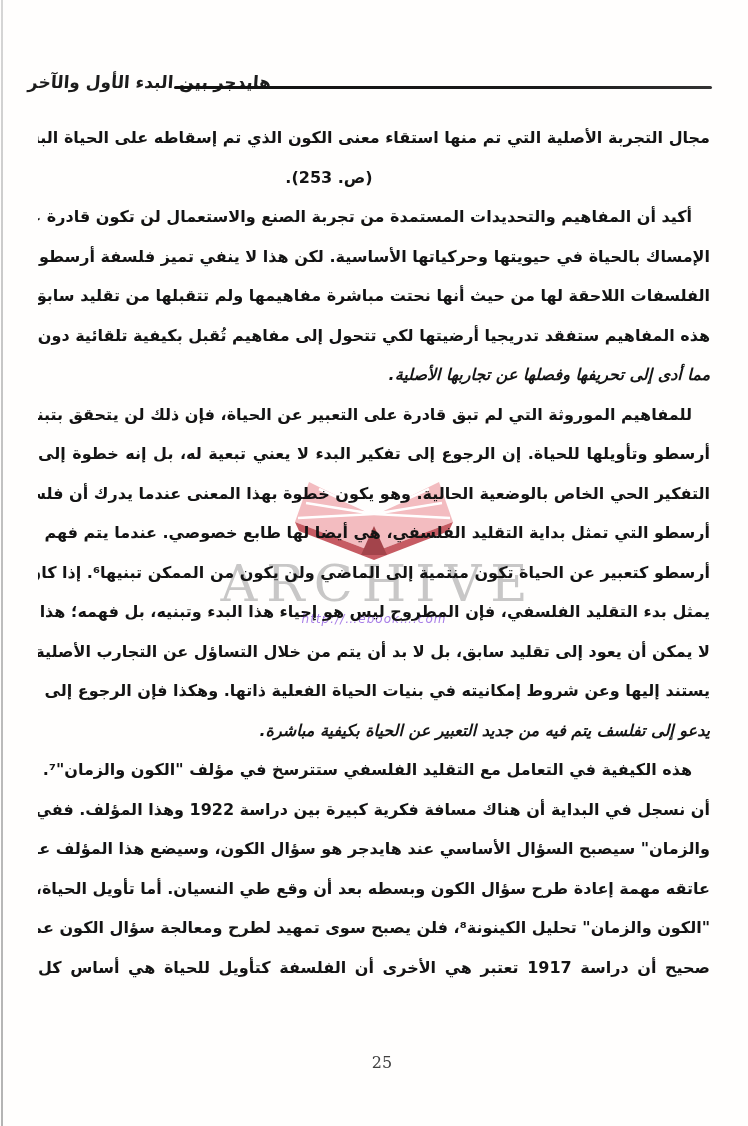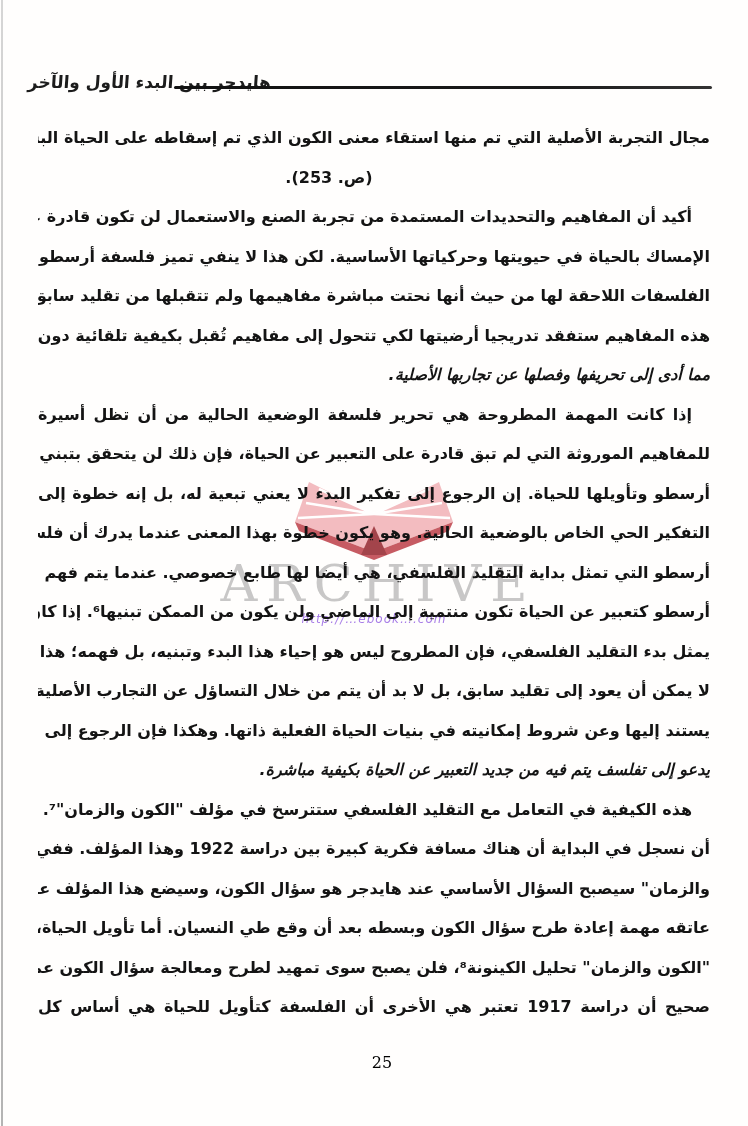--- a/index.html
+++ b/index.html
@@ -54,21 +54,21 @@
   .line {
     height:39.5px; line-height:39.5px; white-space:nowrap; overflow:hidden;
     text-align:justify; text-align-last:justify;
   }
   .line.s-e { text-align-last:right;font-style:italic; }
   .line.s-c { text-align-last:center; transform:translateX(-45px); }
   .para.indent .line:first-child { text-indent:18px; }
 
   
   .footer { position:absolute; top:1053px; left:0; right:0; text-align:center; z-index:2; }
-  .page-number { font-family:"DejaVu Serif", serif; font-size:16px; color:#000000;margin-left:16px; }
+  .page-number { font-family:"DejaVu Serif", serif; font-size:16px; color:#404040;margin-left:16px; }
 </style>
 </head>
 <body>
 
 <div class="page">
 
   <div class="scan-edge"></div>
 
   <div class="header">
     <span class="running-head" dir="rtl">هايدجر بين البدء الأول والآخر</span>
@@ -96,21 +96,20 @@
         <div class="line s-c">(ص. 253).</div>
       </div>
       <div class="para indent">
         <div class="line s-j">أكيد أن المفاهيم والتحديدات المستمدة من تجربة الصنع والاستعمال لن تكون قادرة على</div>
         <div class="line s-j">الإمساك بالحياة في حيويتها وحركياتها الأساسية. لكن هذا لا ينفي تميز فلسفة أرسطو عن</div>
         <div class="line s-j">الفلسفات اللاحقة لها من حيث أنها نحتت مباشرة مفاهيمها ولم تتقبلها من تقليد سابق. لكن</div>
         <div class="line s-j">هذه المفاهيم ستفقد تدريجيا أرضيتها لكي تتحول إلى مفاهيم تُقبل بكيفية تلقائية دون مساءلة</div>
         <div class="line s-e">مما أدى إلى تحريفها وفصلها عن تجاربها الأصلية.</div>
       </div>
       <div class="para indent">
-        <div class="line s-j">إذا كانت المهمة المطروحة هي تحرير فلسفة الوضعية الحالية من أن تظل أسيرة</div>
         <div class="line s-j">للمفاهيم الموروثة التي لم تبق قادرة على التعبير عن الحياة، فإن ذلك لن يتحقق بتبني فلسفة</div>
         <div class="line s-j">أرسطو وتأويلها للحياة. إن الرجوع إلى تفكير البدء لا يعني تبعية له، بل إنه خطوة إلى</div>
         <div class="line s-j">التفكير الحي الخاص بالوضعية الحالية. وهو يكون خطوة بهذا المعنى عندما يدرك أن فلسفة</div>
         <div class="line s-j">أرسطو التي تمثل بداية التقليد الفلسفي، هي أيضا لها طابع خصوصي. عندما يتم فهم فلسفة</div>
         <div class="line s-j">أرسطو كتعبير عن الحياة تكون منتمية إلى الماضي ولن يكون من الممكن تبنيها⁶. إذا كان أرسطو</div>
         <div class="line s-j">يمثل بدء التقليد الفلسفي، فإن المطروح ليس هو إحياء هذا البدء وتبنيه، بل فهمه؛ هذا الفهم</div>
         <div class="line s-j">لا يمكن أن يعود إلى تقليد سابق، بل لا بد أن يتم من خلال التساؤل عن التجارب الأصلية التي</div>
         <div class="line s-j">يستند إليها وعن شروط إمكانيته في بنيات الحياة الفعلية ذاتها. وهكذا فإن الرجوع إلى البدء</div>
         <div class="line s-e">يدعو إلى تفلسف يتم فيه من جديد التعبير عن الحياة بكيفية مباشرة.</div>
       </div>

